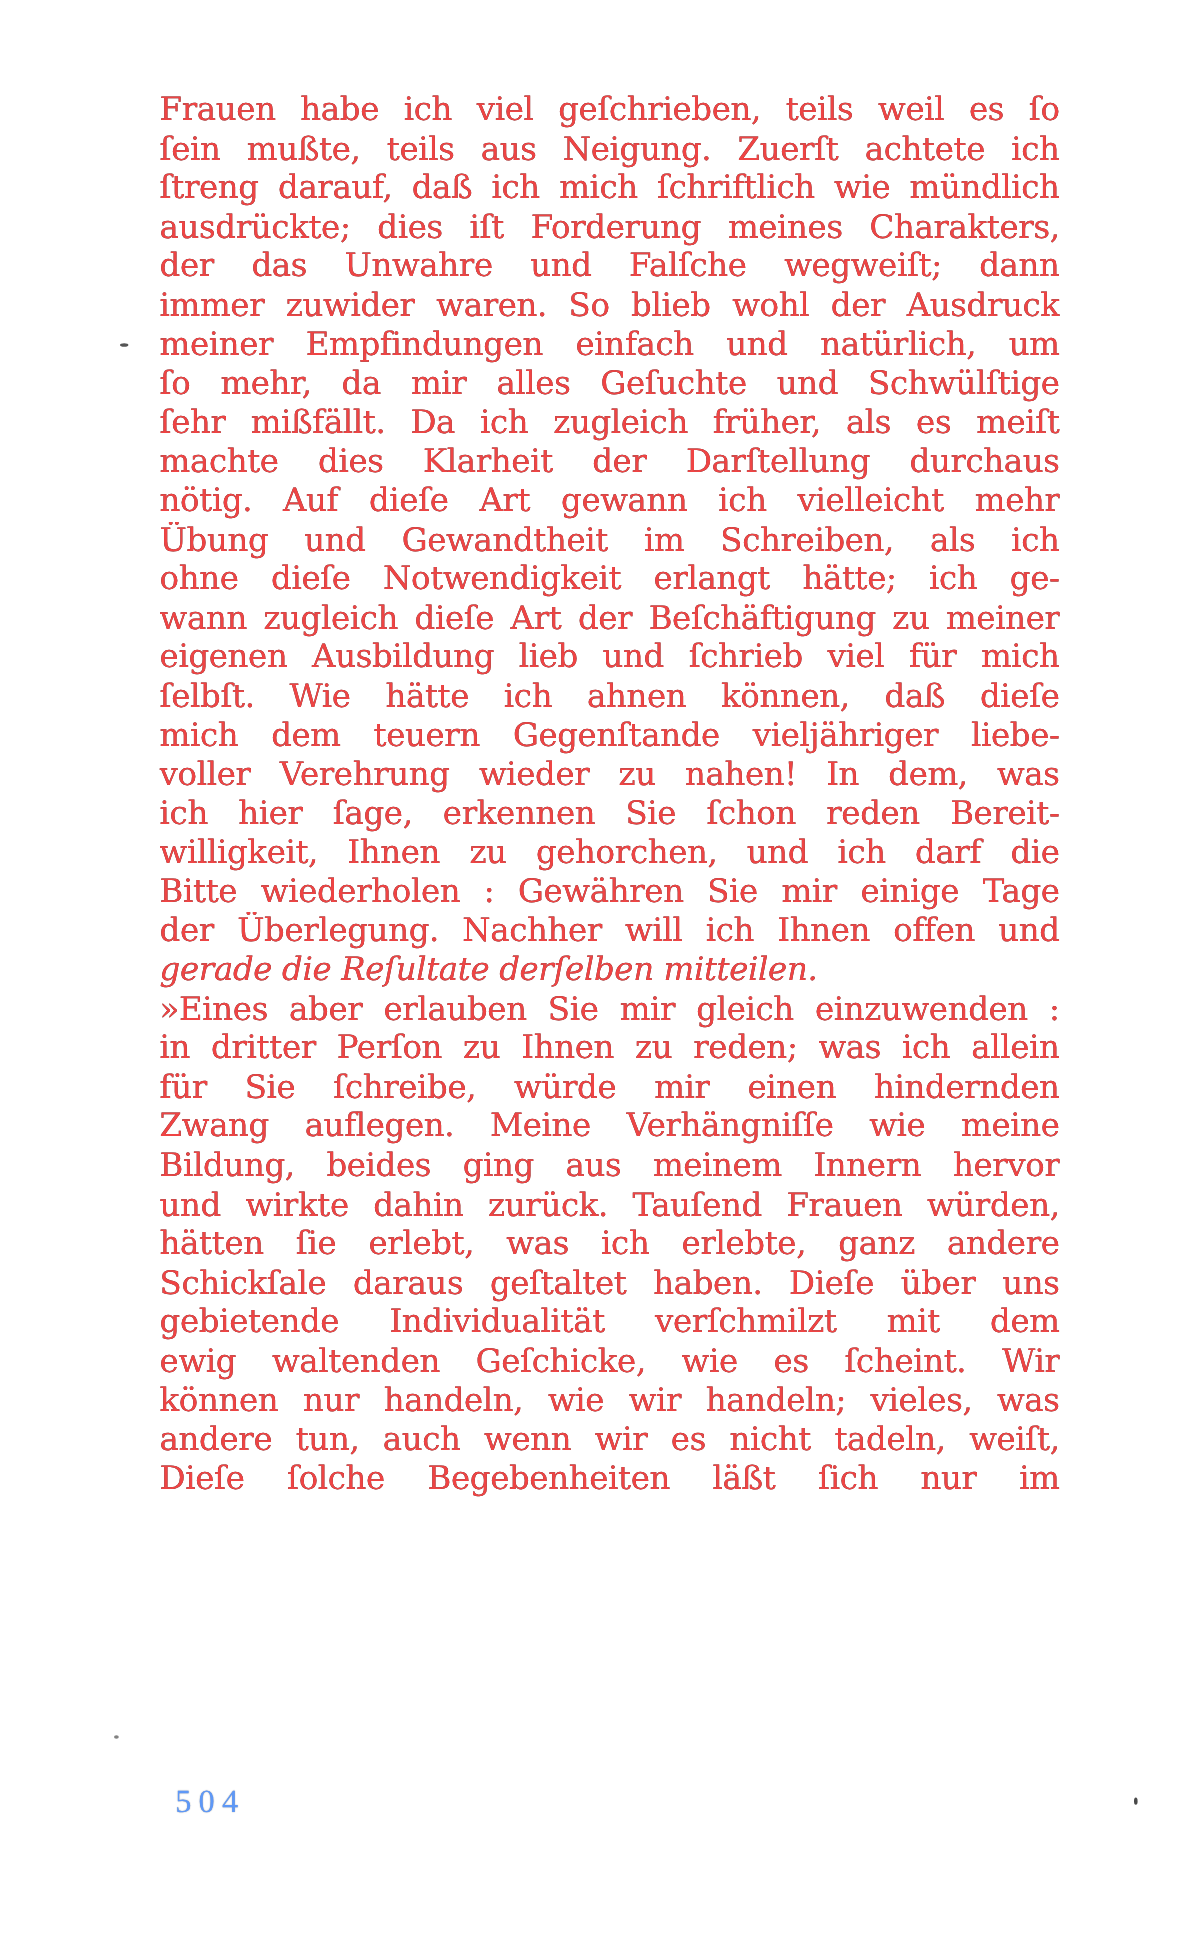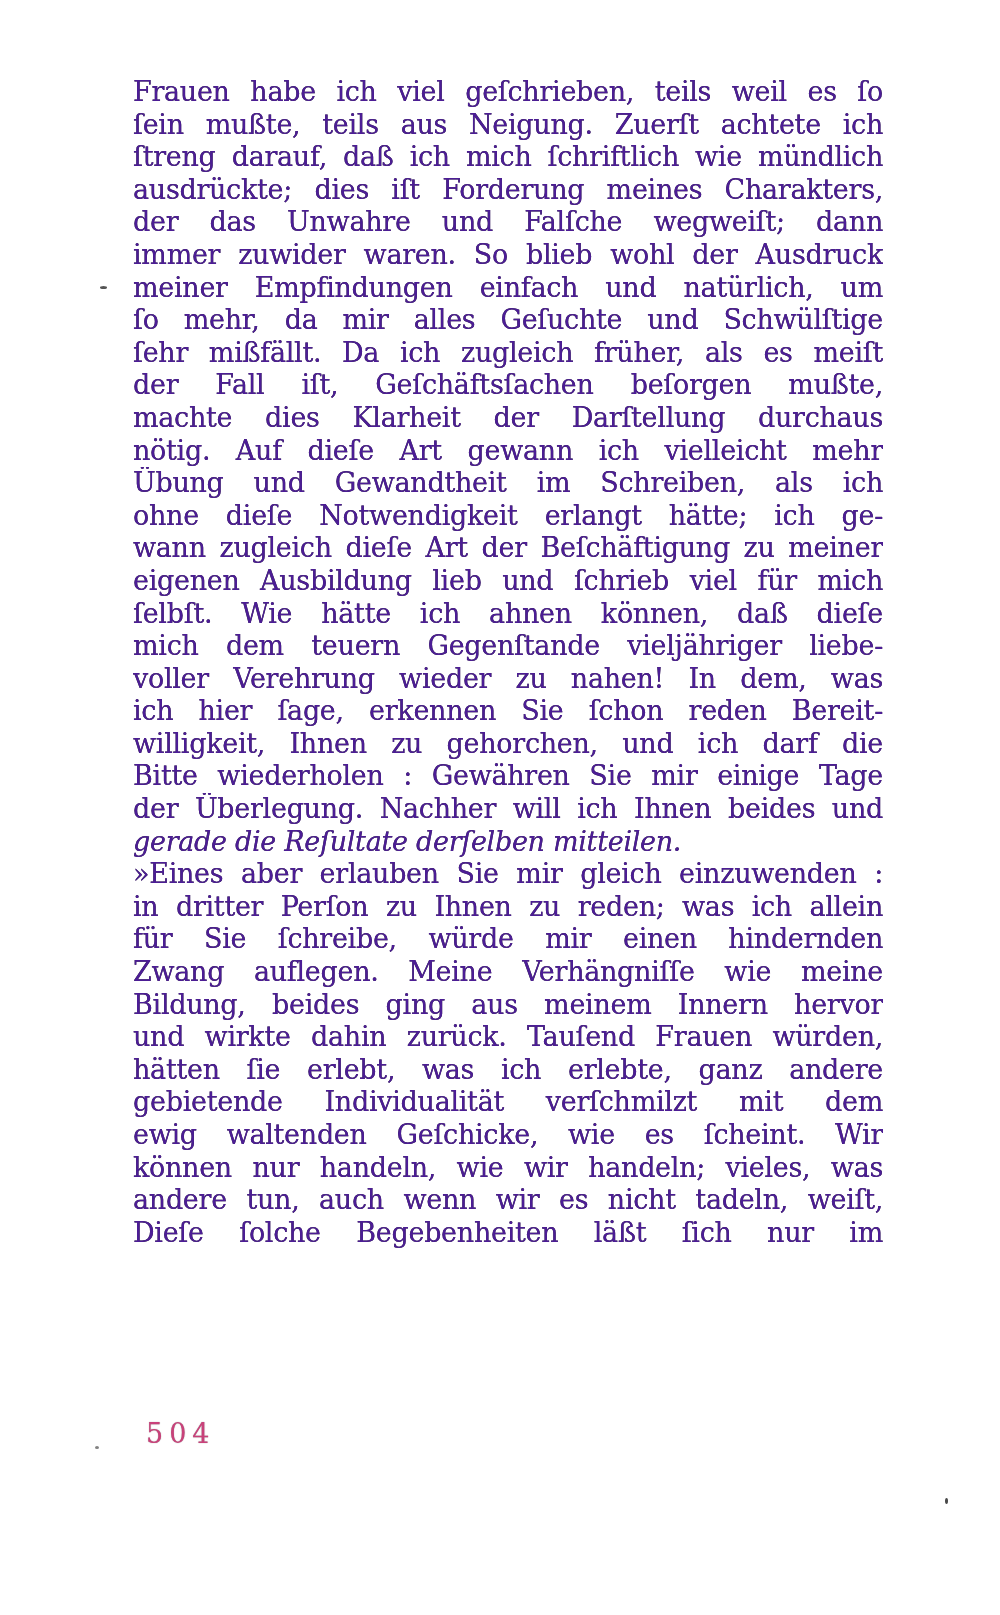--- a/index.html
+++ b/index.html
@@ -15,46 +15,47 @@
     height: 1615px;
     background: #ffffff;
     overflow: hidden;
     font-family: "DejaVu Serif", "Liberation Serif", serif;
   }
   .textblock {
     position: absolute;
     left: 133px;
     top: 76px;
     width: 750px;
-    color: #4c1d95;
+    color: #ef4444;
     font-size: 27px;
     line-height: 32.6px;
     letter-spacing: -0.3px;
     text-shadow: 0 0 0.5px rgba(10,10,10,0.85);
   }
   .line {
     height: 32.6px;
     overflow: hidden;
     text-align: justify;
     text-align-last: justify;
   }
   .line.para-last {
     text-align-last: left;
     font-style: italic;
   }
   .page-number {
     position: absolute;
     left: 146px;
-    top: 1418px;
+    top: 1486px;
     font-size: 27px;
-    color: #be185d;
+    color: #3b82f6;
     letter-spacing: 6px;
     opacity: 0.82;
     filter: blur(0.5px);
     text-shadow: 0 0 1px rgba(40,40,40,0.6);
+    font-family: Liberation Serif, serif;
   }
   .speck {
     position: absolute;
     background: #1c1c1c;
     border-radius: 50%;
   }
   .speck-margin-left { left: 100px; top: 286px; width: 7px; height: 3px; opacity: 0.75; }
   .speck-bottom-right { left: 945px; top: 1498px; width: 3px; height: 6px; opacity: 0.8; }
   .speck-below-number { left: 95px; top: 1446px; width: 4px; height: 3px; opacity: 0.55; }
 </style>
@@ -72,45 +73,45 @@
     <div>
       <div class="line">Frauen habe ich viel geſchrieben, teils weil es ſo</div>
       <div class="line">ſein mußte, teils aus Neigung. Zuerſt achtete ich</div>
       <div class="line">ſtreng darauf, daß ich mich ſchriftlich wie mündlich</div>
       <div class="line">ausdrückte; dies iſt Forderung meines Charakters,</div>
       <div class="line">der das Unwahre und Falſche wegweiſt; dann</div>
       <div class="line">immer zuwider waren. So blieb wohl der Ausdruck</div>
       <div class="line">meiner Empfindungen einfach und natürlich, um</div>
       <div class="line">ſo mehr, da mir alles Geſuchte und Schwülſtige</div>
       <div class="line">ſehr mißfällt. Da ich zugleich früher, als es meiſt</div>
-      <div class="line">der Fall iſt, Geſchäftsſachen beſorgen mußte,</div>
       <div class="line">machte dies Klarheit der Darſtellung durchaus</div>
       <div class="line">nötig. Auf dieſe Art gewann ich vielleicht mehr</div>
       <div class="line">Übung und Gewandtheit im Schreiben, als ich</div>
       <div class="line">ohne dieſe Notwendigkeit erlangt hätte; ich ge-</div>
       <div class="line">wann zugleich dieſe Art der Beſchäftigung zu meiner</div>
       <div class="line">eigenen Ausbildung lieb und ſchrieb viel für mich</div>
       <div class="line">ſelbſt. Wie hätte ich ahnen können, daß dieſe</div>
       <div class="line">mich dem teuern Gegenſtande vieljähriger liebe-</div>
       <div class="line">voller Verehrung wieder zu nahen! In dem, was</div>
       <div class="line">ich hier ſage, erkennen Sie ſchon reden Bereit-</div>
       <div class="line">willigkeit, Ihnen zu gehorchen, und ich darf die</div>
       <div class="line">Bitte wiederholen : Gewähren Sie mir einige Tage</div>
-      <div class="line">der Überlegung. Nachher will ich Ihnen beides und</div>
+      <div class="line">der Überlegung. Nachher will ich Ihnen offen und</div>
       <div class="line para-last">gerade die Reſultate derſelben mitteilen.</div>
     </div>
 
     <div>
       <div class="line">»Eines aber erlauben Sie mir gleich einzuwenden :</div>
       <div class="line">in dritter Perſon zu Ihnen zu reden; was ich allein</div>
       <div class="line">für Sie ſchreibe, würde mir einen hindernden</div>
       <div class="line">Zwang auflegen. Meine Verhängniſſe wie meine</div>
       <div class="line">Bildung, beides ging aus meinem Innern hervor</div>
       <div class="line">und wirkte dahin zurück. Tauſend Frauen würden,</div>
       <div class="line">hätten ſie erlebt, was ich erlebte, ganz andere</div>
+      <div class="line">Schickſale daraus geſtaltet haben. Dieſe über uns</div>
       <div class="line">gebietende Individualität verſchmilzt mit dem</div>
       <div class="line">ewig waltenden Geſchicke, wie es ſcheint. Wir</div>
       <div class="line">können nur handeln, wie wir handeln; vieles, was</div>
       <div class="line">andere tun, auch wenn wir es nicht tadeln, weiſt,</div>
       <div class="line">Dieſe ſolche Begebenheiten läßt ſich nur im</div>
     </div>
 
   </div>
 
   <div class="page-number">504</div>

